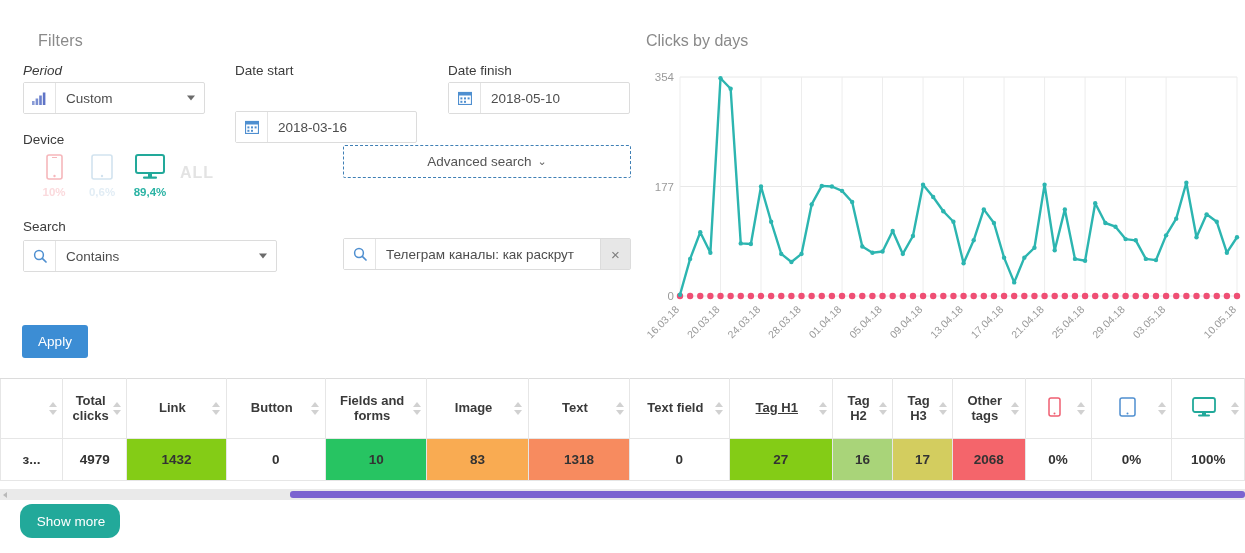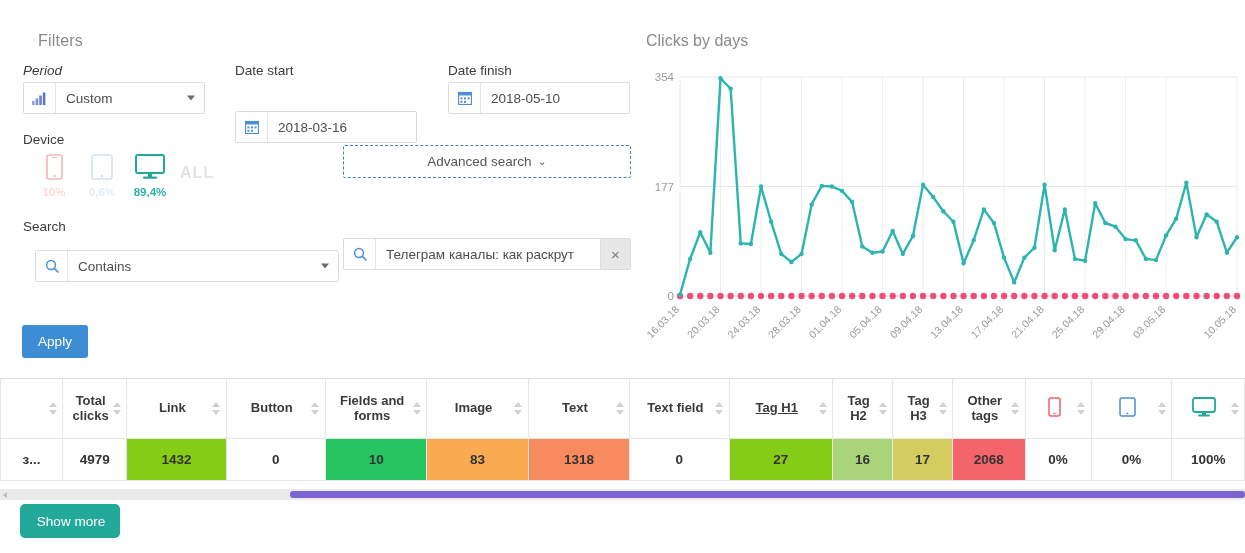--- a/index.html
+++ b/index.html
@@ -42,21 +42,21 @@
     font-size: 13.5px; color: #4d4d4d; position: relative;
   }
   .caret {
     position: absolute; right: 9px; top: 50%; transform: translateY(-50%);
     width: 0; height: 0; border-left: 4px solid transparent;
     border-right: 4px solid transparent; border-top: 5px solid #6b6b6b;
   }
   .grp-period   { left: 23px;  top: 82px; width: 182px; }
   .grp-datestart{ left: 235px; top: 82px; width: 182px; margin-top: 29px; }
   .grp-datefin  { left: 448px; top: 82px; width: 182px; }
-  .grp-search-mode { left: 23px; top: 250px; width: 304px; margin-left: 12px; }
+  .grp-search-mode { left: 23px; top: 240px; width: 254px; }
   .grp-search-q { left: 343px; top: 238px; width: 288px; }
   .grp-search-q .ig-value { padding-right: 18px; overflow: hidden; white-space: nowrap; }
   .clear-btn {
     width: 30px; display: flex; align-items: center; justify-content: center;
     background: #e7e7e7; color: #7d7d7d; font-size: 15px; border-left: 1px solid #dcdcdc;
     cursor: pointer;
   }
 
   
   .device-row { position: absolute; left: 30px; top: 154px; width: 300px; height: 52px; }
@@ -119,21 +119,21 @@
     background: #7b63d0; border-radius: 3px; cursor: pointer;
   }
   .hscroll .arrow-l {
     position: absolute; left: 3px; top: 3px; width: 0; height: 0;
     border-top: 3px solid transparent; border-bottom: 3px solid transparent;
     border-right: 4px solid #b9b9b9;
   }
 
   .show-more {
     position: absolute; left: 20px; top: 504px; width: 100px; height: 34px;
-    background: #22a99a; color: #fff; border: none; border-radius: 5px;
+    background: #22a99a; color: #fff; border: none; border-radius: 12px;
     font-size: 13.5px; font-family: inherit; cursor: pointer; padding-left: 8px;
   }
 </style>
 </head>
 <body>
 
 <div id="app">
 
   <div class="filters-panel">
     <div class="filters-title">Filters</div>

